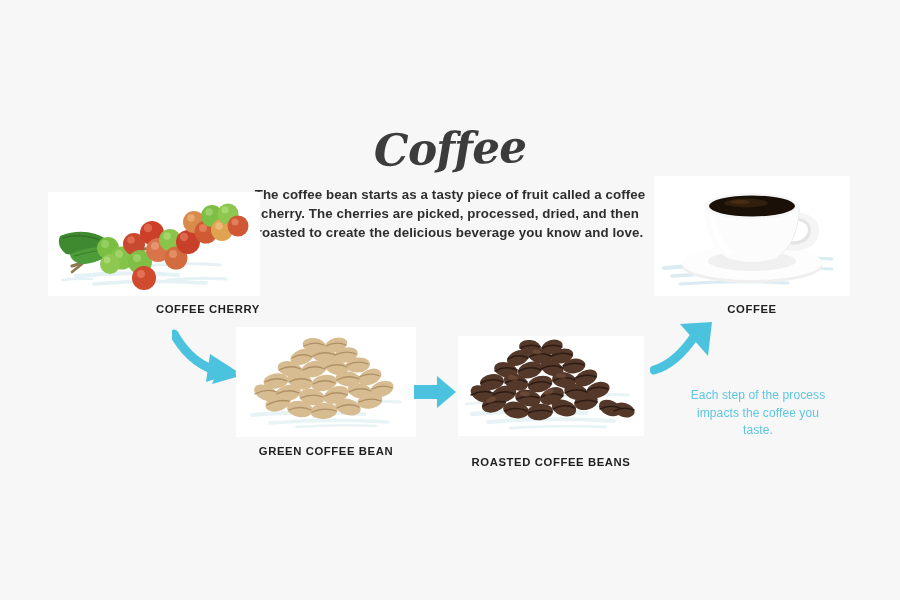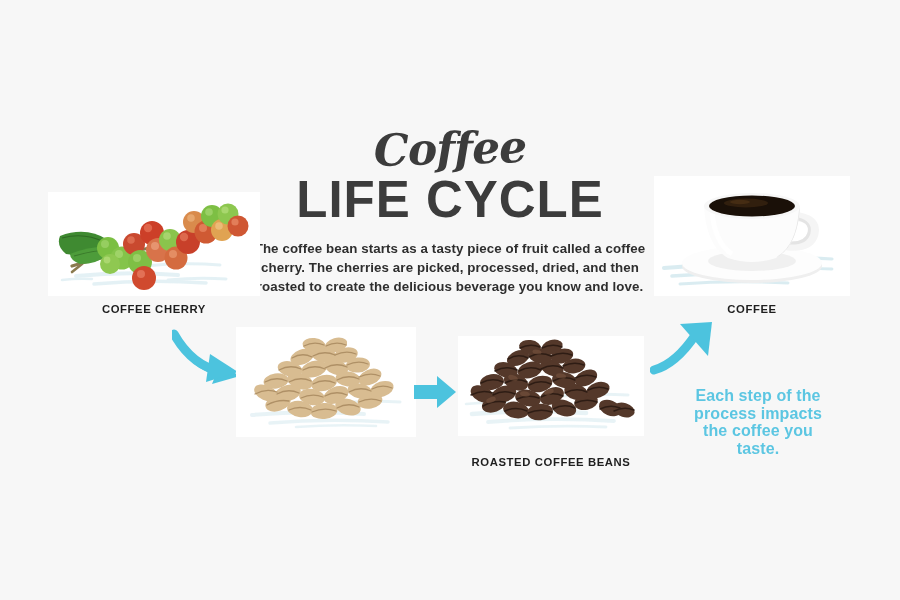--- a/index.html
+++ b/index.html
@@ -74,55 +74,54 @@
   .caption {
     position: absolute;
     font-family: "Liberation Sans", sans-serif;
     font-weight: 700;
     font-size: 11.3px;
     letter-spacing: 0.6px;
     color: #1f1f1f;
     text-align: center;
     white-space: nowrap;
   }
-  .cap-cherry  { left: 48px;  top: 303px; width: 212px; }
+  .cap-cherry  { left: 48px;  top: 303px; width: 212px; text-align: right; }
   .cap-green   { left: 236px; top: 445px; width: 180px; }
   .cap-roasted { left: 458px; top: 456px; width: 186px; }
   .cap-cup     { left: 654px; top: 303px; width: 196px; }
 
   
   .arrow { position: absolute; }
   .arrow svg { display: block; }
   .arrow-down-right { left: 172px; top: 322px; width: 72px; height: 62px; }
   .arrow-right      { left: 412px; top: 372px; width: 46px; height: 40px; }
   .arrow-up-right   { left: 650px; top: 318px; width: 72px; height: 62px; }
 
   
   .side-note {
     position: absolute;
     left: 688px;
     top: 387px;
     width: 140px;
     text-align: center;
     font-family: "Liberation Sans", sans-serif;
-    font-weight: 700;
-    font-size: 16px;
+    font-weight: 400;
+    font-size: 12px;
     line-height: 17.5px;
     color: #5cc6e2;
     letter-spacing: 0.1px;
   }
 </style>
 </head>
 <body>
 
 <div id="infographic">
 
   <div class="headline">
     <div class="script-title">Coffee</div>
-    <div class="main-title">LIFE CYCLE</div>
     <div class="intro-text">The coffee bean starts as a tasty piece of fruit called a coffee cherry. The cherries are picked, processed, dried, and then roasted to create the delicious beverage you know and love.</div>
   </div>
 
   <div class="panel panel-cherry">
     <svg viewBox="0 0 212 104" xmlns="http://www.w3.org/2000/svg">
       <rect width="212" height="104" fill="#ffffff"></rect>
       <g opacity="0.55" stroke="#cfe6ed" stroke-linecap="round" fill="none">
         <path d="M28 84 Q 78 79 130 83" stroke-width="4"></path>
         <path d="M46 92 Q 100 87 158 91" stroke-width="3.5"></path>
         <path d="M96 74 Q 136 70 172 73" stroke-width="3"></path>
@@ -246,20 +245,21 @@
           <path d="M111 38 Q 122 33 132 37"></path>
           <path d="M56 31 Q 66 25 76 30"></path>
           <path d="M77 29 Q 88 23 99 28"></path>
           <path d="M99 28 Q 110 23 120 27"></path>
           <path d="M68 19 Q 78 14 88 18"></path>
           <path d="M90 19 Q 100 14 110 18"></path>
         </g>
       </g>
     </svg>
   </div>
+  <div class="caption cap-green">GREEN COFFEE BEAN</div>
 
   <div class="arrow arrow-right">
     <svg viewBox="0 0 46 40" xmlns="http://www.w3.org/2000/svg">
       <path d="M2 13 L 25 13 L 25 4 L 44 20 L 25 36 L 25 27 L 2 27 Z" fill="#4cc3de"></path>
     </svg>
   </div>
 
   <div class="panel panel-roasted">
     <svg viewBox="0 0 186 100" xmlns="http://www.w3.org/2000/svg">
       <rect width="186" height="100" fill="#ffffff"></rect>

